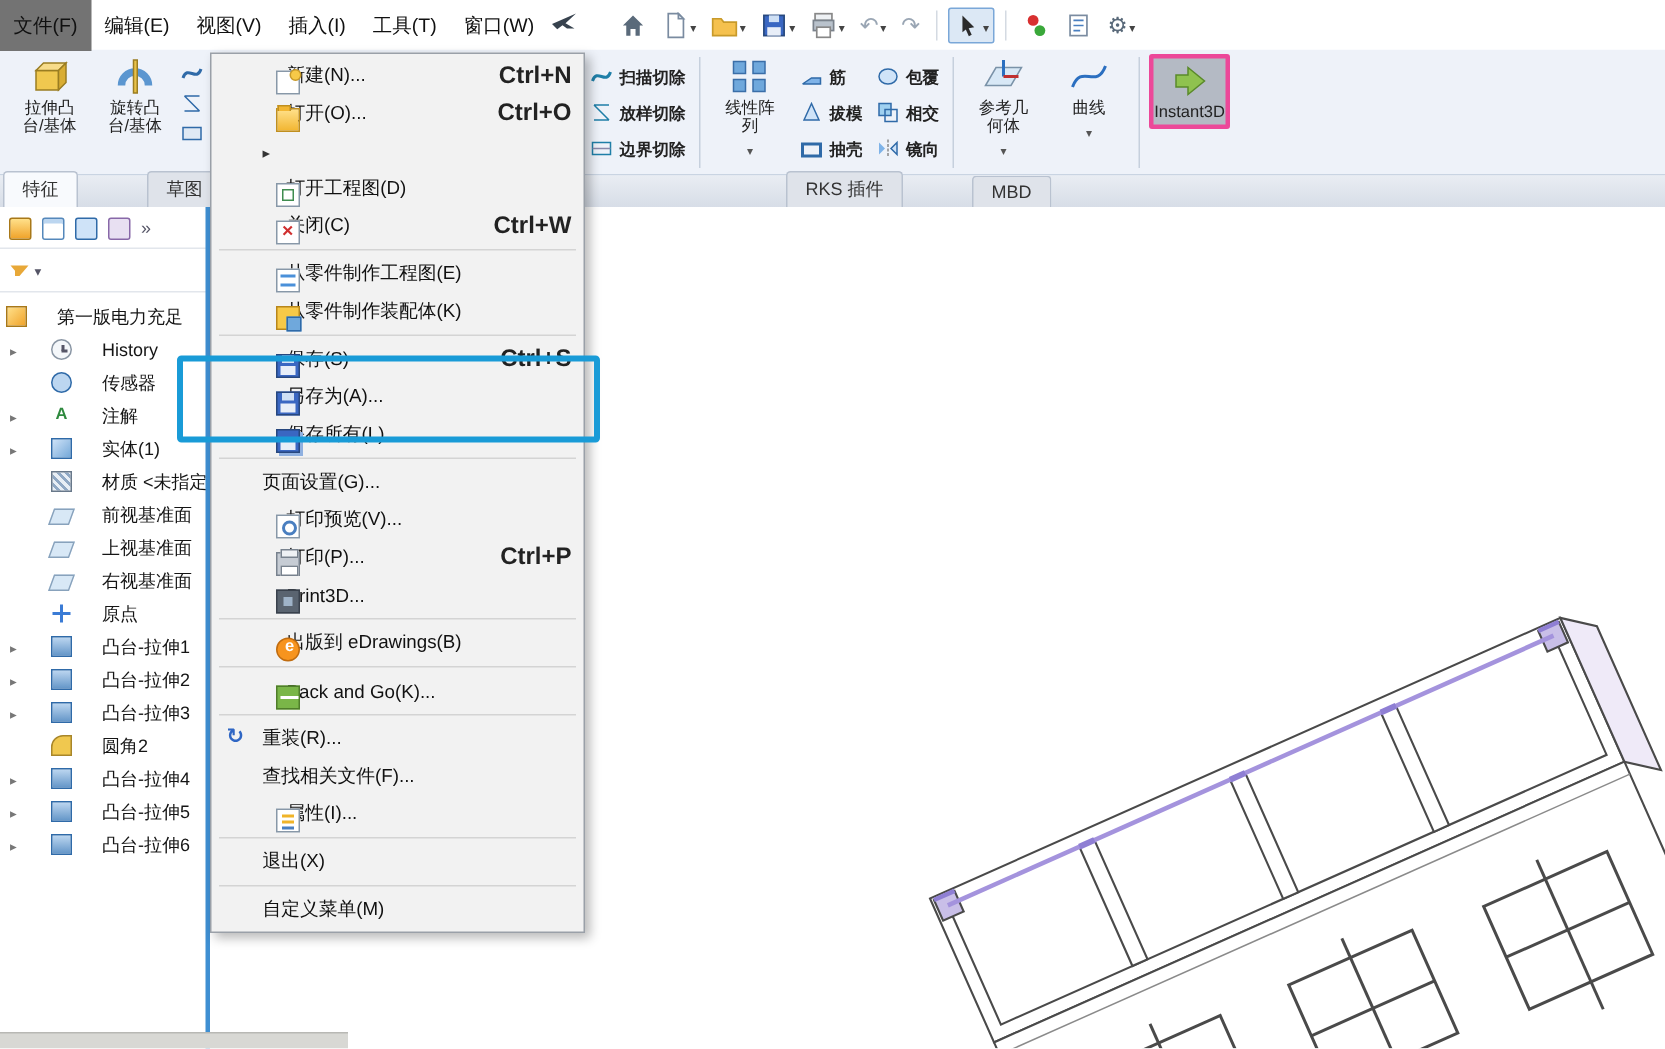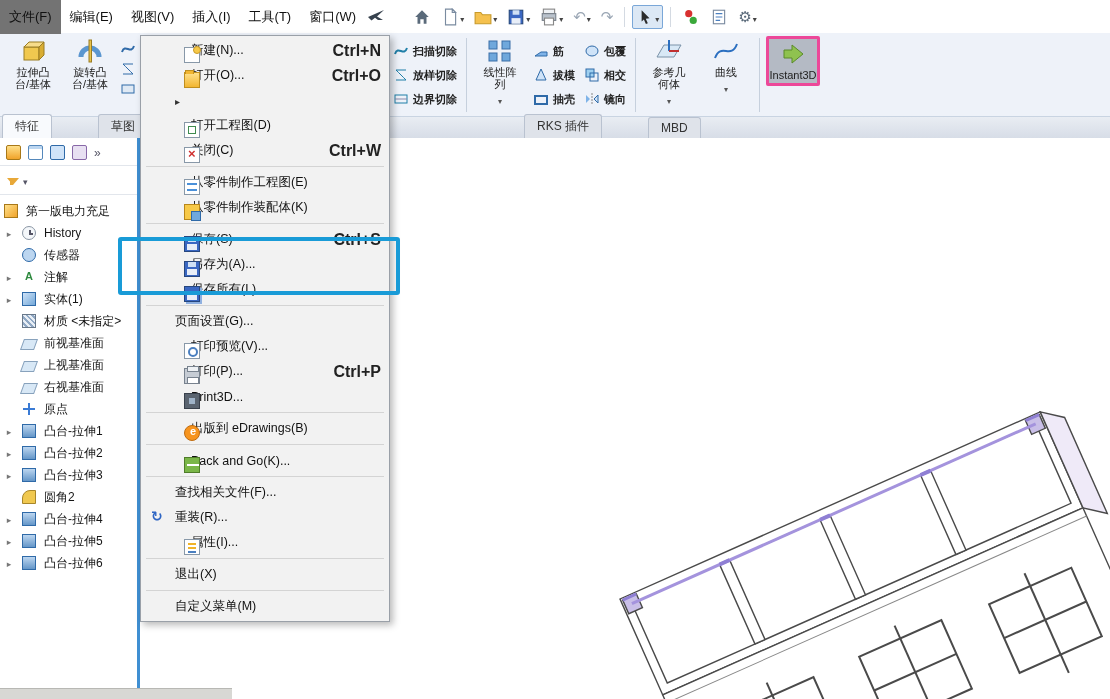--- a/index.html
+++ b/index.html
@@ -58,21 +58,21 @@
   .pti-property { background:#fff; border:1px solid #5588bb; box-shadow:inset 0 3px 0 #bcd6f0; }
   .pti-config { background:#cfe3f8; border:1px solid #2f6aa8; }
   .pti-display { background:#e8e0f2; border:1px solid #8868a8; }
   .pchevron::after { content:"»"; color:#556; font-size:12px; }
   .filter-row { display:flex; align-items:center; gap:4px; padding:5px 7px; border-bottom:1px solid #e2e6ec; }
   .funnel-tri { width:0; height:0; border-left:6px solid transparent; border-right:6px solid transparent; border-top:7px solid #e8a838; display:inline-block; }
   .funnel-stem { width:3px; height:5px; background:#e8a838; display:inline-block; margin-left:-9px; margin-top:6px; }
   .filter-arrow::after { content:"▾"; font-size:9px; color:#556; }
 
   .tree { padding-top:5px; font-size:12px; color:#151515; }
-  .tree-row { display:flex; align-items:center; height:22px; padding-left:4px; gap:8px; white-space:nowrap;text-align:center; }
+  .tree-row { display:flex; align-items:center; height:22px; padding-left:4px; gap:20px; white-space:nowrap;text-align:center; }
   .tw { width:10px; flex:0 0 10px; text-align:center; }
   .tw.exp::after { content:"▸"; font-size:9px; color:#777; }
   .tree-icon { width:14px; height:14px; flex:0 0 14px; position:relative; }
   .ti-partdoc { background:linear-gradient(135deg,#ffe08a,#f0a32a); border:1px solid #a87818; }
   .ti-history { border:1px solid #8a96a4; border-radius:50%; background:#f4f7fa; }
   .ti-history::before { content:""; position:absolute; left:6px; top:3px; width:2px; height:4px; background:#556; }
   .ti-history::after { content:""; position:absolute; left:6px; top:6px; width:4px; height:2px; background:#556; }
   .ti-sensor { border:1px solid #2f6aa8; border-radius:50%; background:#bcd6f0; }
   .ti-annot::after { content:"A"; color:#2f8a3f; font-weight:bold; font-size:11px; position:absolute; left:3px; top:0; }
   .ti-solid { background:linear-gradient(135deg,#cfe3f8,#74a8d8); border:1px solid #2f6aa8; }
@@ -596,27 +596,27 @@
       <span class="fm-icon ic-edraw"></span>
       <span class="fm-label">出版到 eDrawings(B)</span>
     </div>
     <div class="fm-sep"></div>
     <div class="fm-item">
       <span class="fm-icon ic-packgo"></span>
       <span class="fm-label">Pack and Go(K)...</span>
     </div>
     <div class="fm-sep"></div>
     <div class="fm-item">
-      <span class="fm-label">查找相关文件(F)...</span>
-    </div>
-    <div class="fm-item">
       <span class="fm-icon ic-reload"></span>
       <span class="fm-label">重装(R)...</span>
     </div>
     <div class="fm-item">
+      <span class="fm-label">查找相关文件(F)...</span>
+    </div>
+    <div class="fm-item">
       <span class="fm-icon ic-props"></span>
       <span class="fm-label">属性(I)...</span>
     </div>
     <div class="fm-sep"></div>
     <div class="fm-item">
       <span class="fm-label">退出(X)</span>
     </div>
     <div class="fm-sep"></div>
     <div class="fm-item">
       <span class="fm-label">自定义菜单(M)</span>

